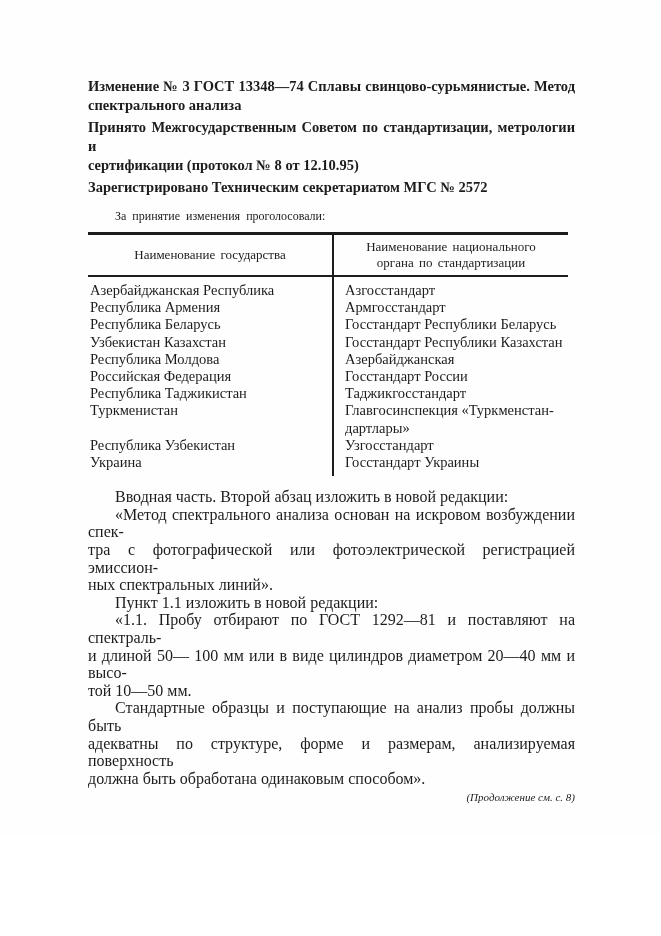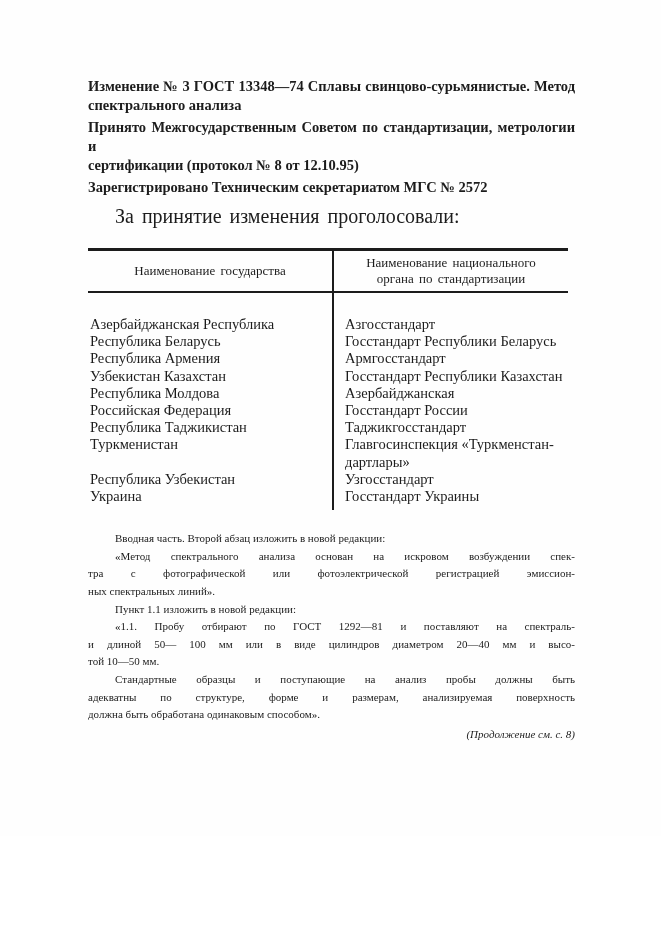--- a/index.html
+++ b/index.html
@@ -23,30 +23,30 @@
   .heading {
     font-weight: bold;
     font-size: 14.5px;
     line-height: 19px;
     margin-bottom: 3px;
   }
   .ln { display: block; }
   .ln.just { text-align: justify; text-align-last: justify; }
   .ln.indent { text-indent: 27px; }
   .intro {
-    font-size: 20px;
+    font-size: 12px;
     line-height: 19px;
     margin-top: 10px;
     text-indent: 27px;
     word-spacing: 3px;
   }
   table.vote-table {
     width: 480px;
     border-collapse: collapse;
-    margin-top: 22px;
+    margin-top: 6px;
     border-top: 3px solid var(--ink, #1c1c1c);
   }
   col.c1 { width: 245px; }
   col.c2 { width: 235px; }
   .vote-table th {
     font-weight: normal;
     font-size: 13px;
     line-height: 15.5px;
     text-align: center;
     vertical-align: middle;
@@ -60,25 +60,25 @@
   }
   .vote-table tbody td {
     font-size: 14.5px;
     line-height: 17.2px;
     vertical-align: top;
     white-space: pre;
     padding: 0;
   }
   .vote-table td.state { padding-left: 2px; }
   .vote-table td.org   { padding-left: 11px; }
-  .vote-table tbody tr:first-child td { padding-top: 23px; }
+  .vote-table tbody tr:first-child td { padding-top: 5px; }
   .vote-table tbody tr:last-child td  { padding-bottom: 5px; }
   .paragraphs {
-    margin-top: 20px;
-    font-size: 11px;
+    margin-top: 12px;
+    font-size: 16px;
     line-height: 17.6px;
   }
   .continuation {
     font-size: 11px;
     font-style: italic;
     text-align: right;
     line-height: 18px;
     margin-top: 1px;
   }
 </style>
@@ -113,26 +113,26 @@
           <th class="org">Наименование национального
 органа по стандартизации</th>
         </tr>
       </thead>
       <tbody>
           <tr>
             <td class="state">Азербайджанская Республика</td>
             <td class="org">Азгосстандарт</td>
           </tr>
           <tr>
+            <td class="state">Республика Армения</td>
+            <td class="org">Армгосстандарт</td>
+          </tr>
+          <tr>
             <td class="state">Республика Беларусь</td>
             <td class="org">Госстандарт Республики Беларусь</td>
-          </tr>
-          <tr>
-            <td class="state">Республика Армения</td>
-            <td class="org">Армгосстандарт</td>
           </tr>
           <tr>
             <td class="state">Узбекистан Казахстан</td>
             <td class="org">Госстандарт Республики Казахстан</td>
           </tr>
           <tr>
             <td class="state">Республика Молдова</td>
             <td class="org">Азербайджанская</td>
           </tr>
           <tr>

